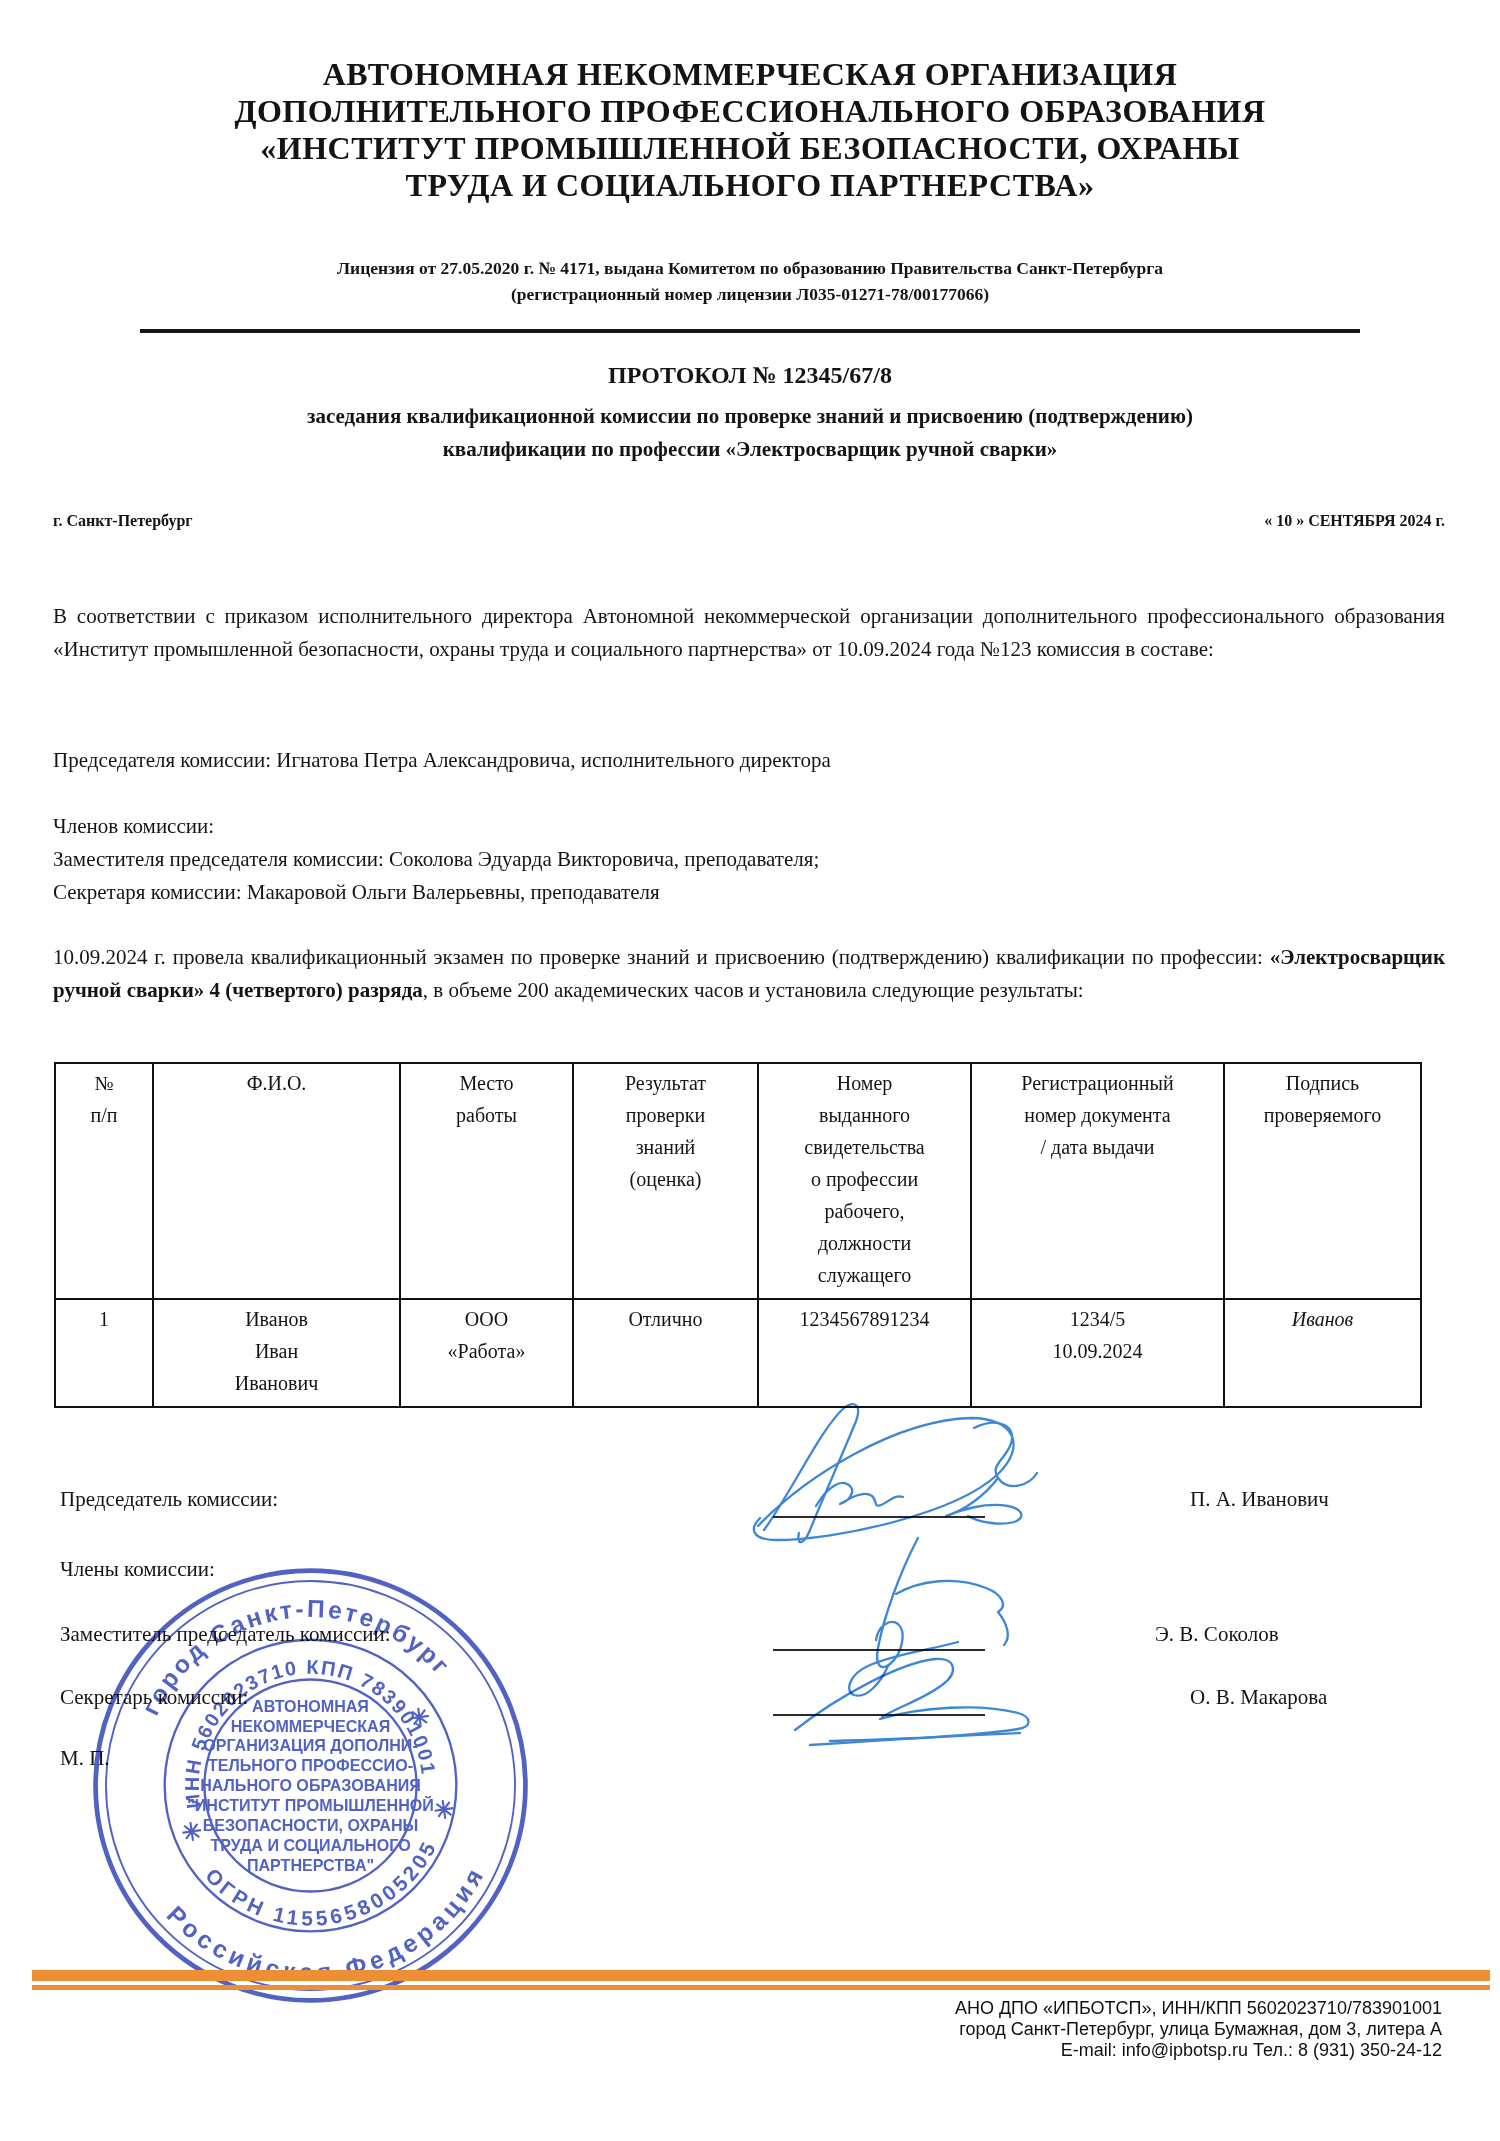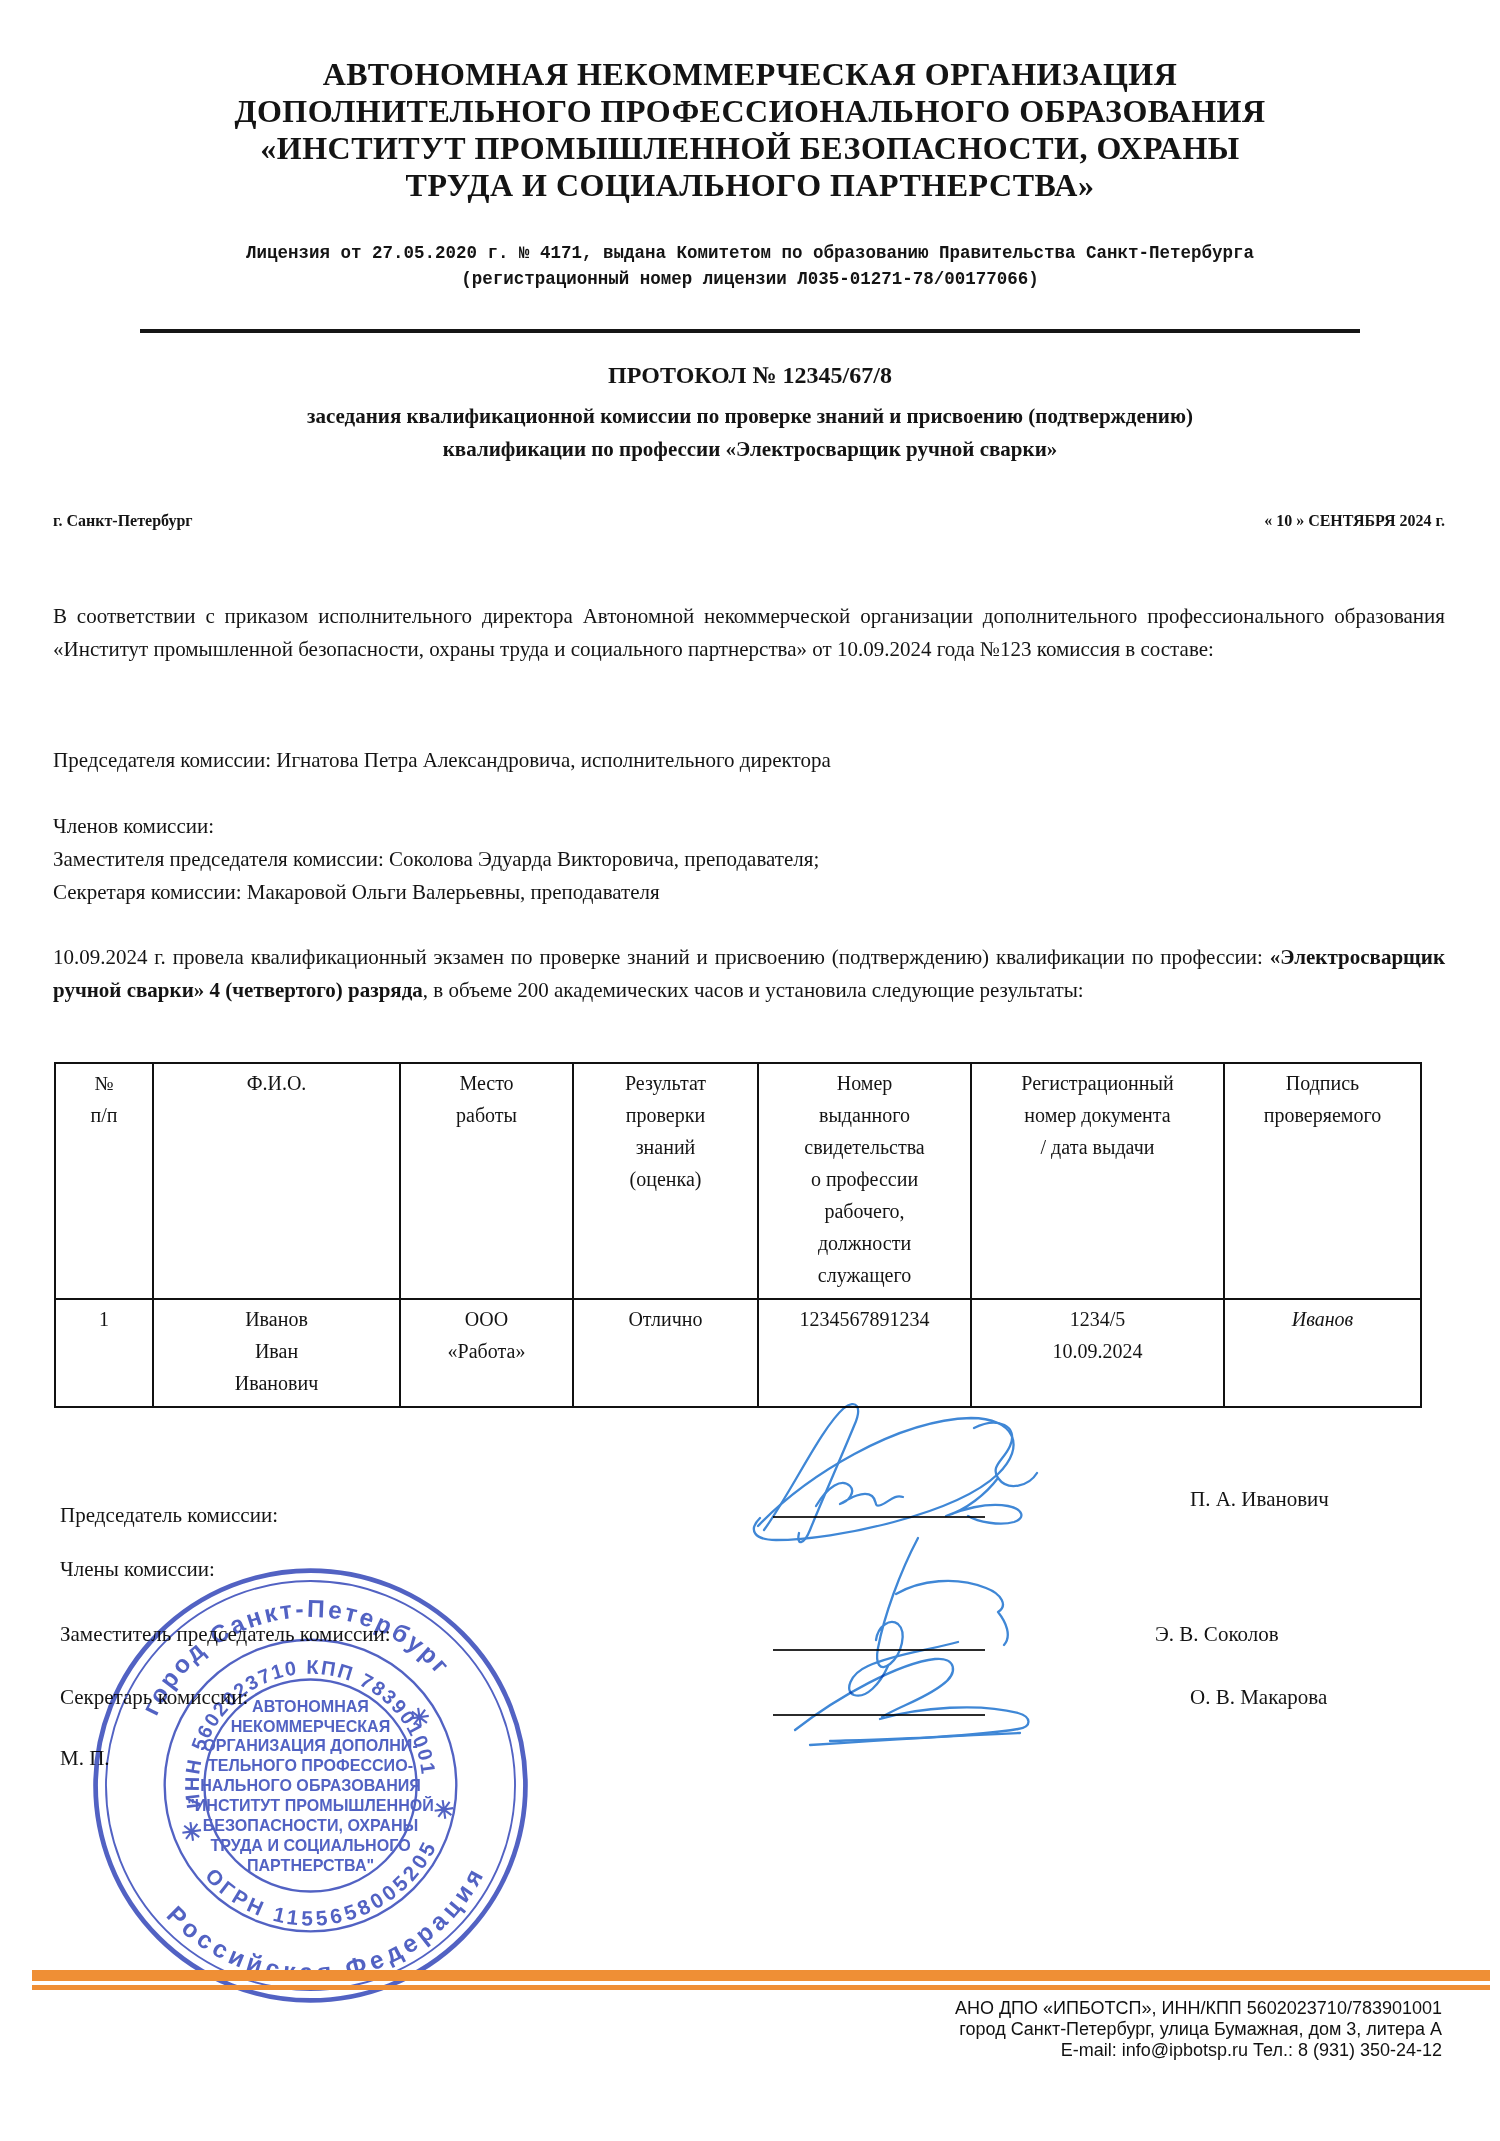--- a/index.html
+++ b/index.html
@@ -12,21 +12,21 @@
   .page{
     position:relative;width:1500px;height:2071px;background:#fff;overflow:hidden;
     font-family:"Liberation Serif",serif;color:var(--ink);
   }
   .abs{position:absolute;}
   .center{text-align:center;}
   .pre{white-space:pre-line;}
   .b{font-weight:bold;}
 
   .org-name{top:56px;left:120px;right:120px;font-size:32px;line-height:37px;letter-spacing:.5px;}
-  .license-note{top:240px;left:120px;right:120px;font-size:17.5px;line-height:26px;font-family:Liberation Mono, monospace;}
+  .license-note{top:255px;left:120px;right:120px;font-size:17.5px;line-height:26px;}
   .divider-rule{top:329px;left:140px;width:1220px;height:4px;background:#161616;}
 
   .protocol-title{top:362px;left:120px;right:120px;font-size:24px;}
   .protocol-subtitle{top:400px;left:80px;right:80px;font-size:21px;line-height:33px;}
   .place-line{top:512px;left:53px;right:55px;display:flex;justify-content:space-between;font-size:16px;}
 
   .bodytext{left:53px;width:1392px;font-size:21px;line-height:33px;}
   .jst{text-align:justify;}
   .intro-p{top:600px;}
   .chairman-p{top:744px;}
@@ -138,21 +138,21 @@
 «Работа»</td>
         <td>Отлично</td>
         <td>1234567891234</td>
         <td>1234/5
 10.09.2024</td>
         <td class="cell-sign">Иванов</td>
       </tr>
     </tbody>
   </table>
 
-  <div class="abs sig-label" style="top:1486px;left:60px;margin-top:16px;">Председатель комиссии:</div>
+  <div class="abs sig-label" style="top:1486px;left:60px;">Председатель комиссии:</div>
   <div class="abs sig-line" style="top:1516px;"></div>
   <div class="abs sig-name" style="top:1486px;left:1190px;">П. А. Иванович</div>
 
   <div class="abs sig-label" style="top:1556px;left:60px;">Члены комиссии:</div>
 
   <div class="abs sig-label" style="top:1621px;left:60px;">Заместитель председатель комиссии:</div>
   <div class="abs sig-line" style="top:1649px;"></div>
   <div class="abs sig-name" style="top:1621px;left:1155px;text-align:center;">Э. В. Соколов</div>
 
   <div class="abs sig-label" style="top:1684px;left:60px;">Секретарь комиссии:</div>

